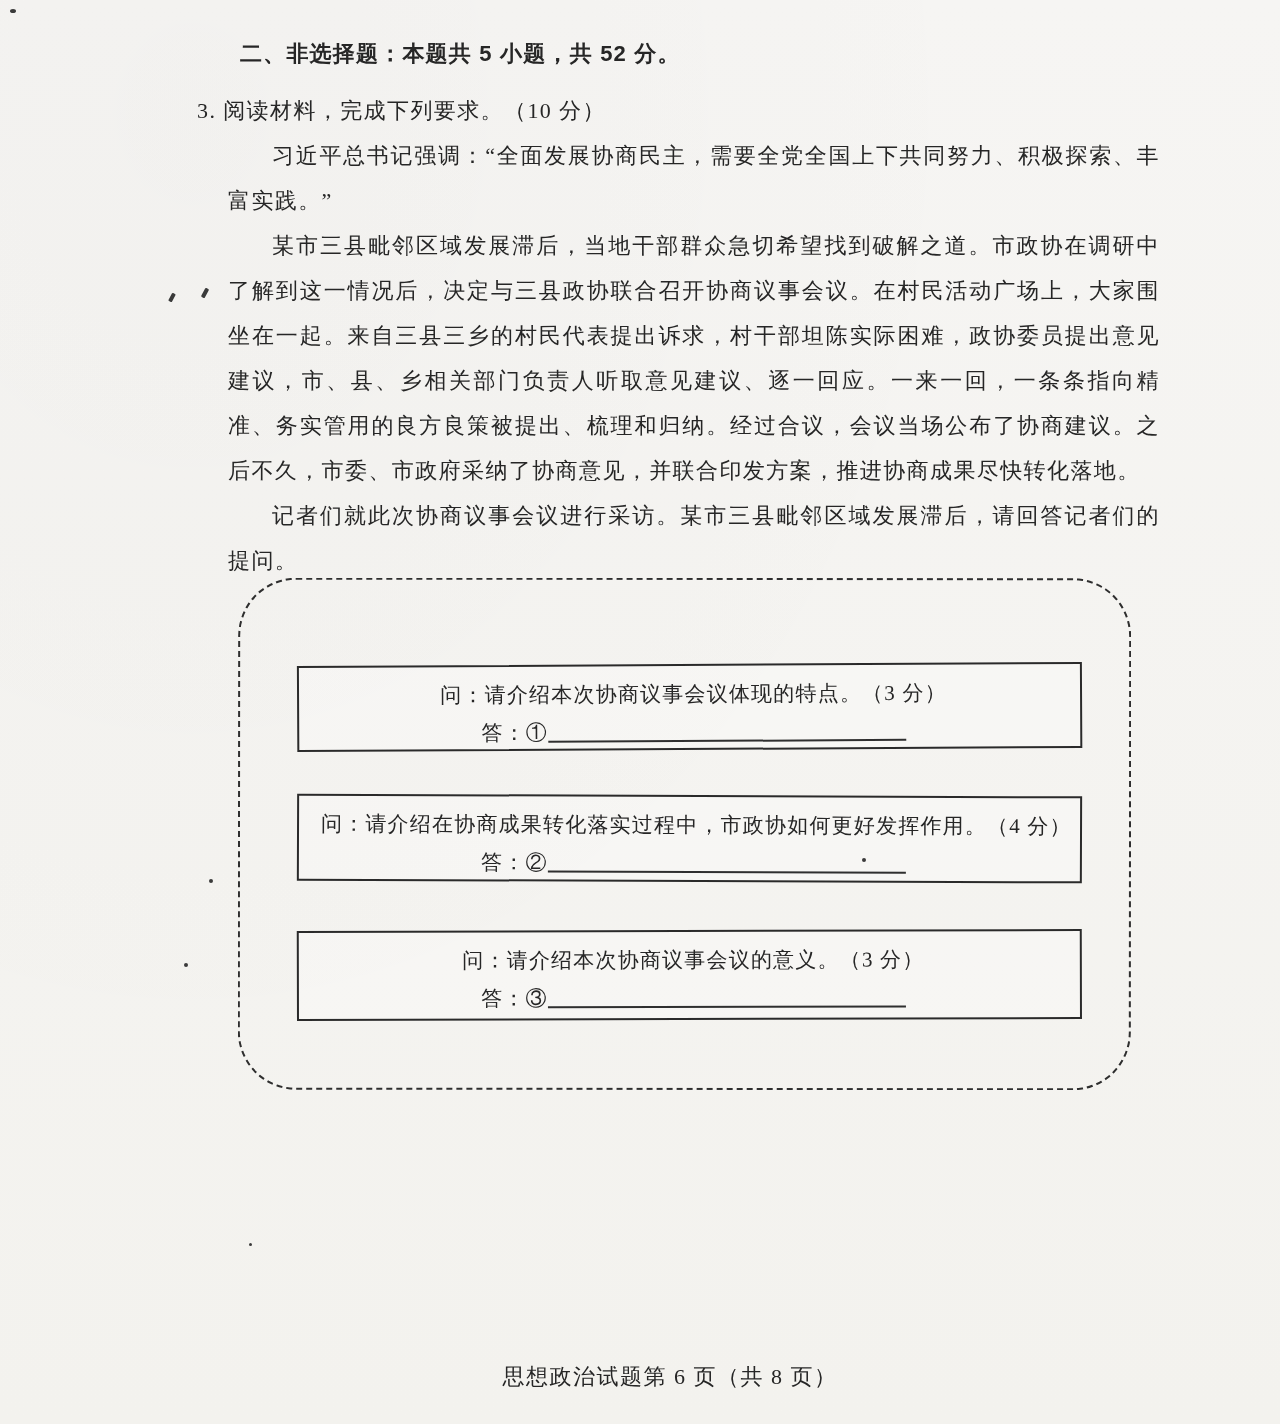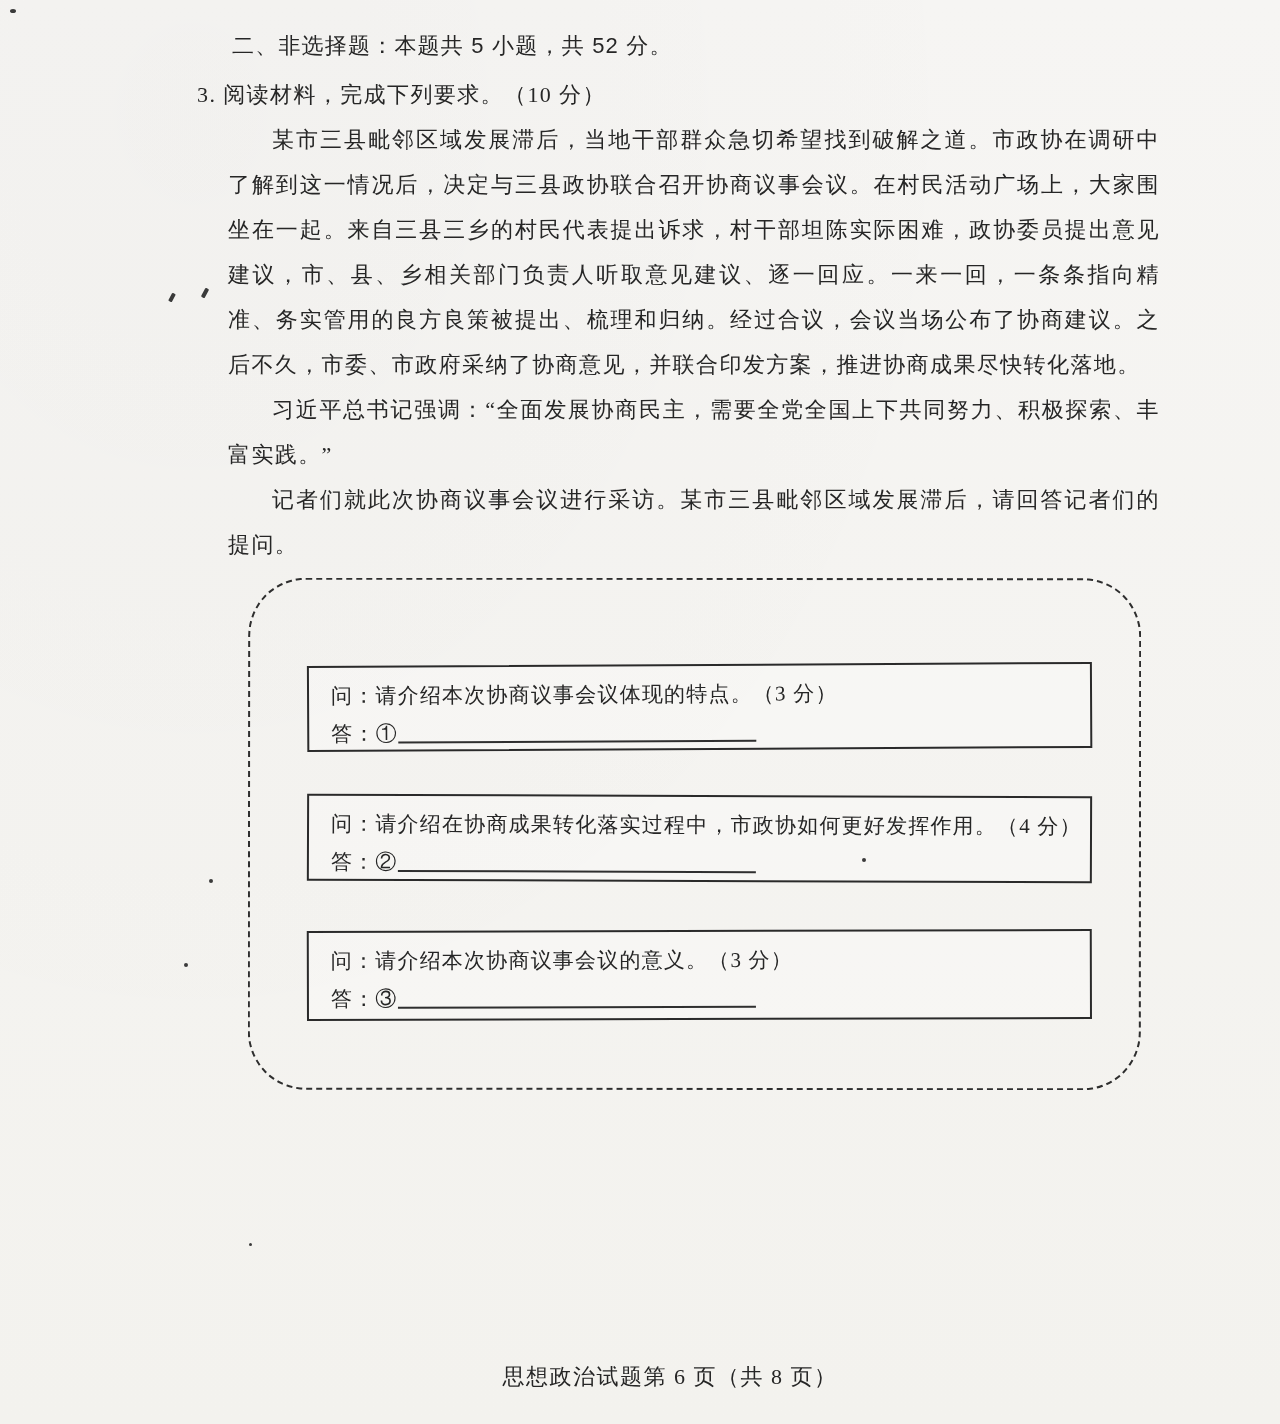--- a/index.html
+++ b/index.html
@@ -22,43 +22,44 @@
     left: 228px;
     top: 19px;
     width: 932px;
     font-size: 22px;
     line-height: 45px;
     letter-spacing: 1.4px;
     text-align: justify;
   }
   .section-header {
     font-family: "Liberation Sans", sans-serif;
-    font-weight: normal;
+    font-weight: bold;
     letter-spacing: 1.2px;
-    margin: 4px;
+    margin: 12px;
   }
   .q-intro {
     margin: 0 0 0 -31px; 
   }
   .para {
     margin: 0;
     text-indent: 2em;
   }
 
   
   .dashed-region {
     position: absolute;
-    left: 248px;
+    left: 238px;
     top: 578px;
     width: 893px;
     height: 512px;
     border: 2px dashed #2e2e2e;
     border-radius: 58px;
     box-sizing: border-box;
     transform: rotate(0.05deg);
+    text-align: center;
   }
   .qbox {
     position: absolute;
     left: 57px;
     width: 785px;
     box-sizing: border-box;
     border: 2.5px solid #2a2a2a;
     background: rgba(255,255,255,0.25);
     padding: 9px 14px 0 22px;
     font-size: 21px;
@@ -97,22 +98,22 @@
   .speck.tick { border-radius: 1px; transform: rotate(28deg); }
 </style>
 </head>
 <body>
 
 <div class="page">
 
   <div class="content">
     <p class="section-header">二、非选择题：本题共 5 小题，共 52 分。</p>
     <p class="q-intro">3. 阅读材料，完成下列要求。（10 分）</p>
+    <p class="para">习近平总书记强调：“全面发展协商民主，需要全党全国上下共同努力、积极探索、丰富实践。”</p>
     <p class="para">某市三县毗邻区域发展滞后，当地干部群众急切希望找到破解之道。市政协在调研中了解到这一情况后，决定与三县政协联合召开协商议事会议。在村民活动广场上，大家围坐在一起。来自三县三乡的村民代表提出诉求，村干部坦陈实际困难，政协委员提出意见建议，市、县、乡相关部门负责人听取意见建议、逐一回应。一来一回，一条条指向精准、务实管用的良方良策被提出、梳理和归纳。经过合议，会议当场公布了协商建议。之后不久，市委、市政府采纳了协商意见，并联合印发方案，推进协商成果尽快转化落地。</p>
-    <p class="para">习近平总书记强调：“全面发展协商民主，需要全党全国上下共同努力、积极探索、丰富实践。”</p>
     <p class="para">记者们就此次协商议事会议进行采访。某市三县毗邻区域发展滞后，请回答记者们的提问。</p>
   </div>
 
   <div class="dashed-region">
 
     <div class="qbox qbox-1">
       <span>问：请介绍本次协商议事会议体现的特点。（3 分）</span>
       <span class="answer-line"><span>答：</span><span>①</span><span class="blank"></span></span>
     </div>
 

